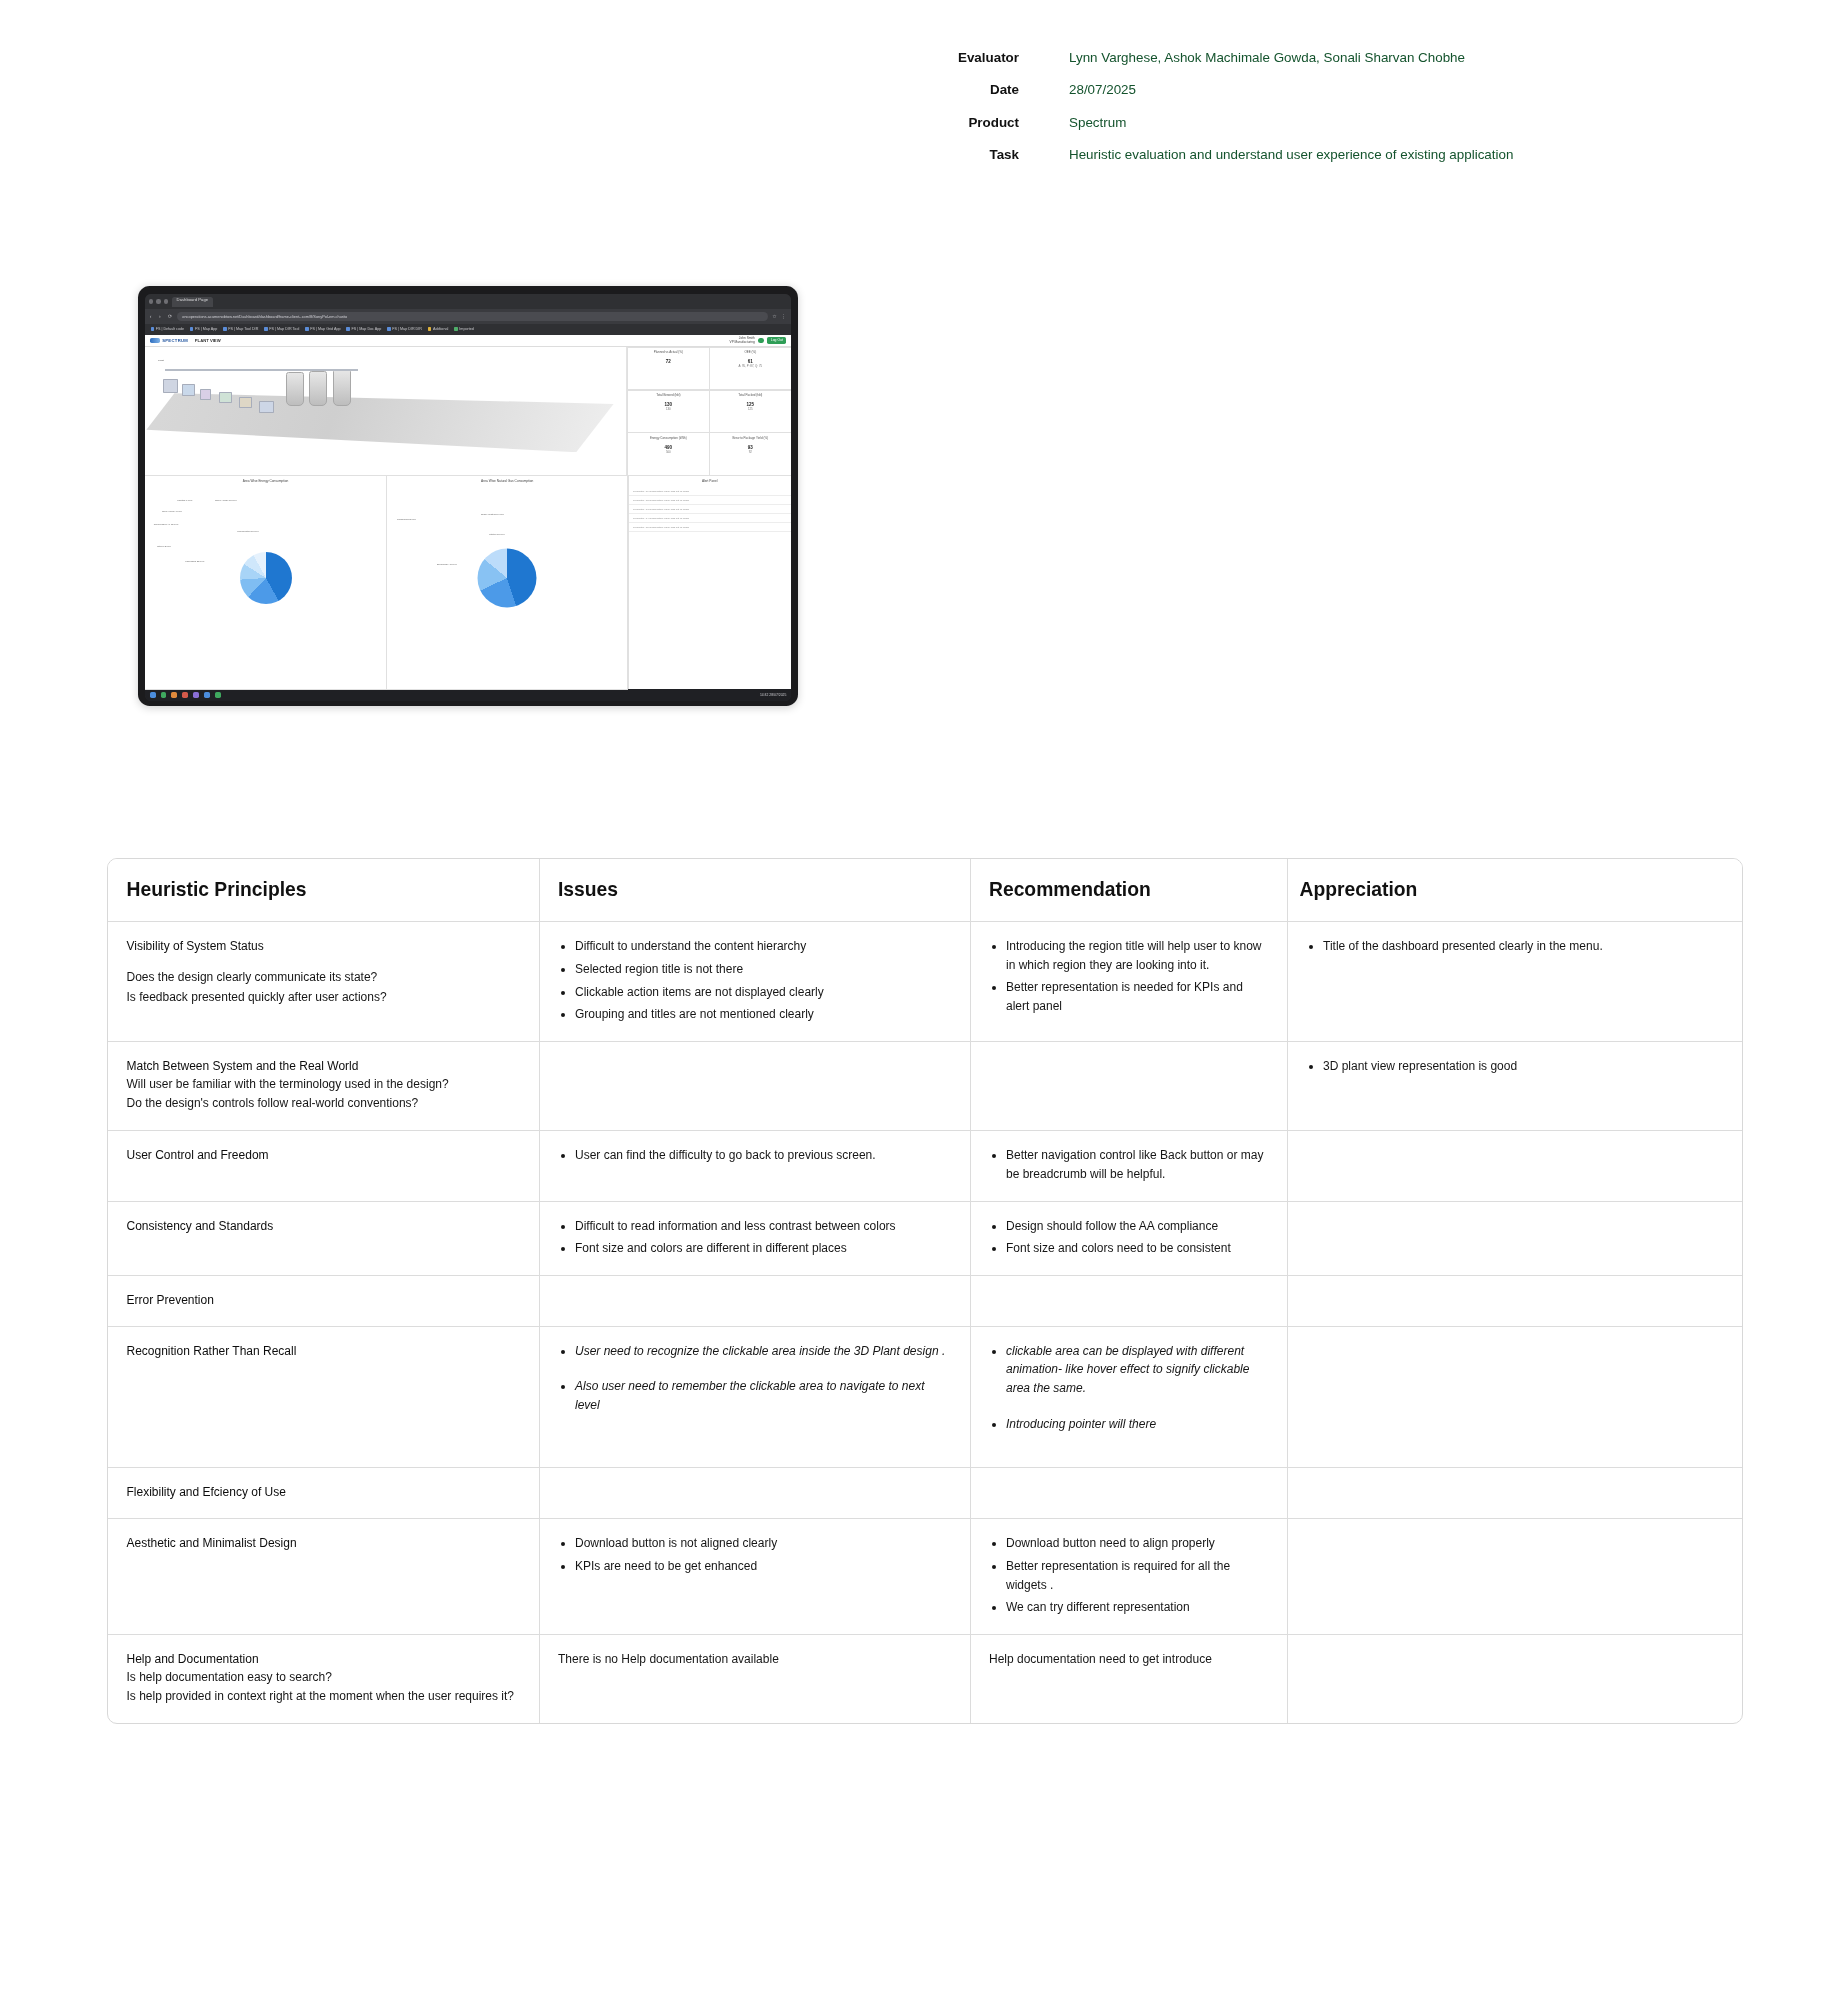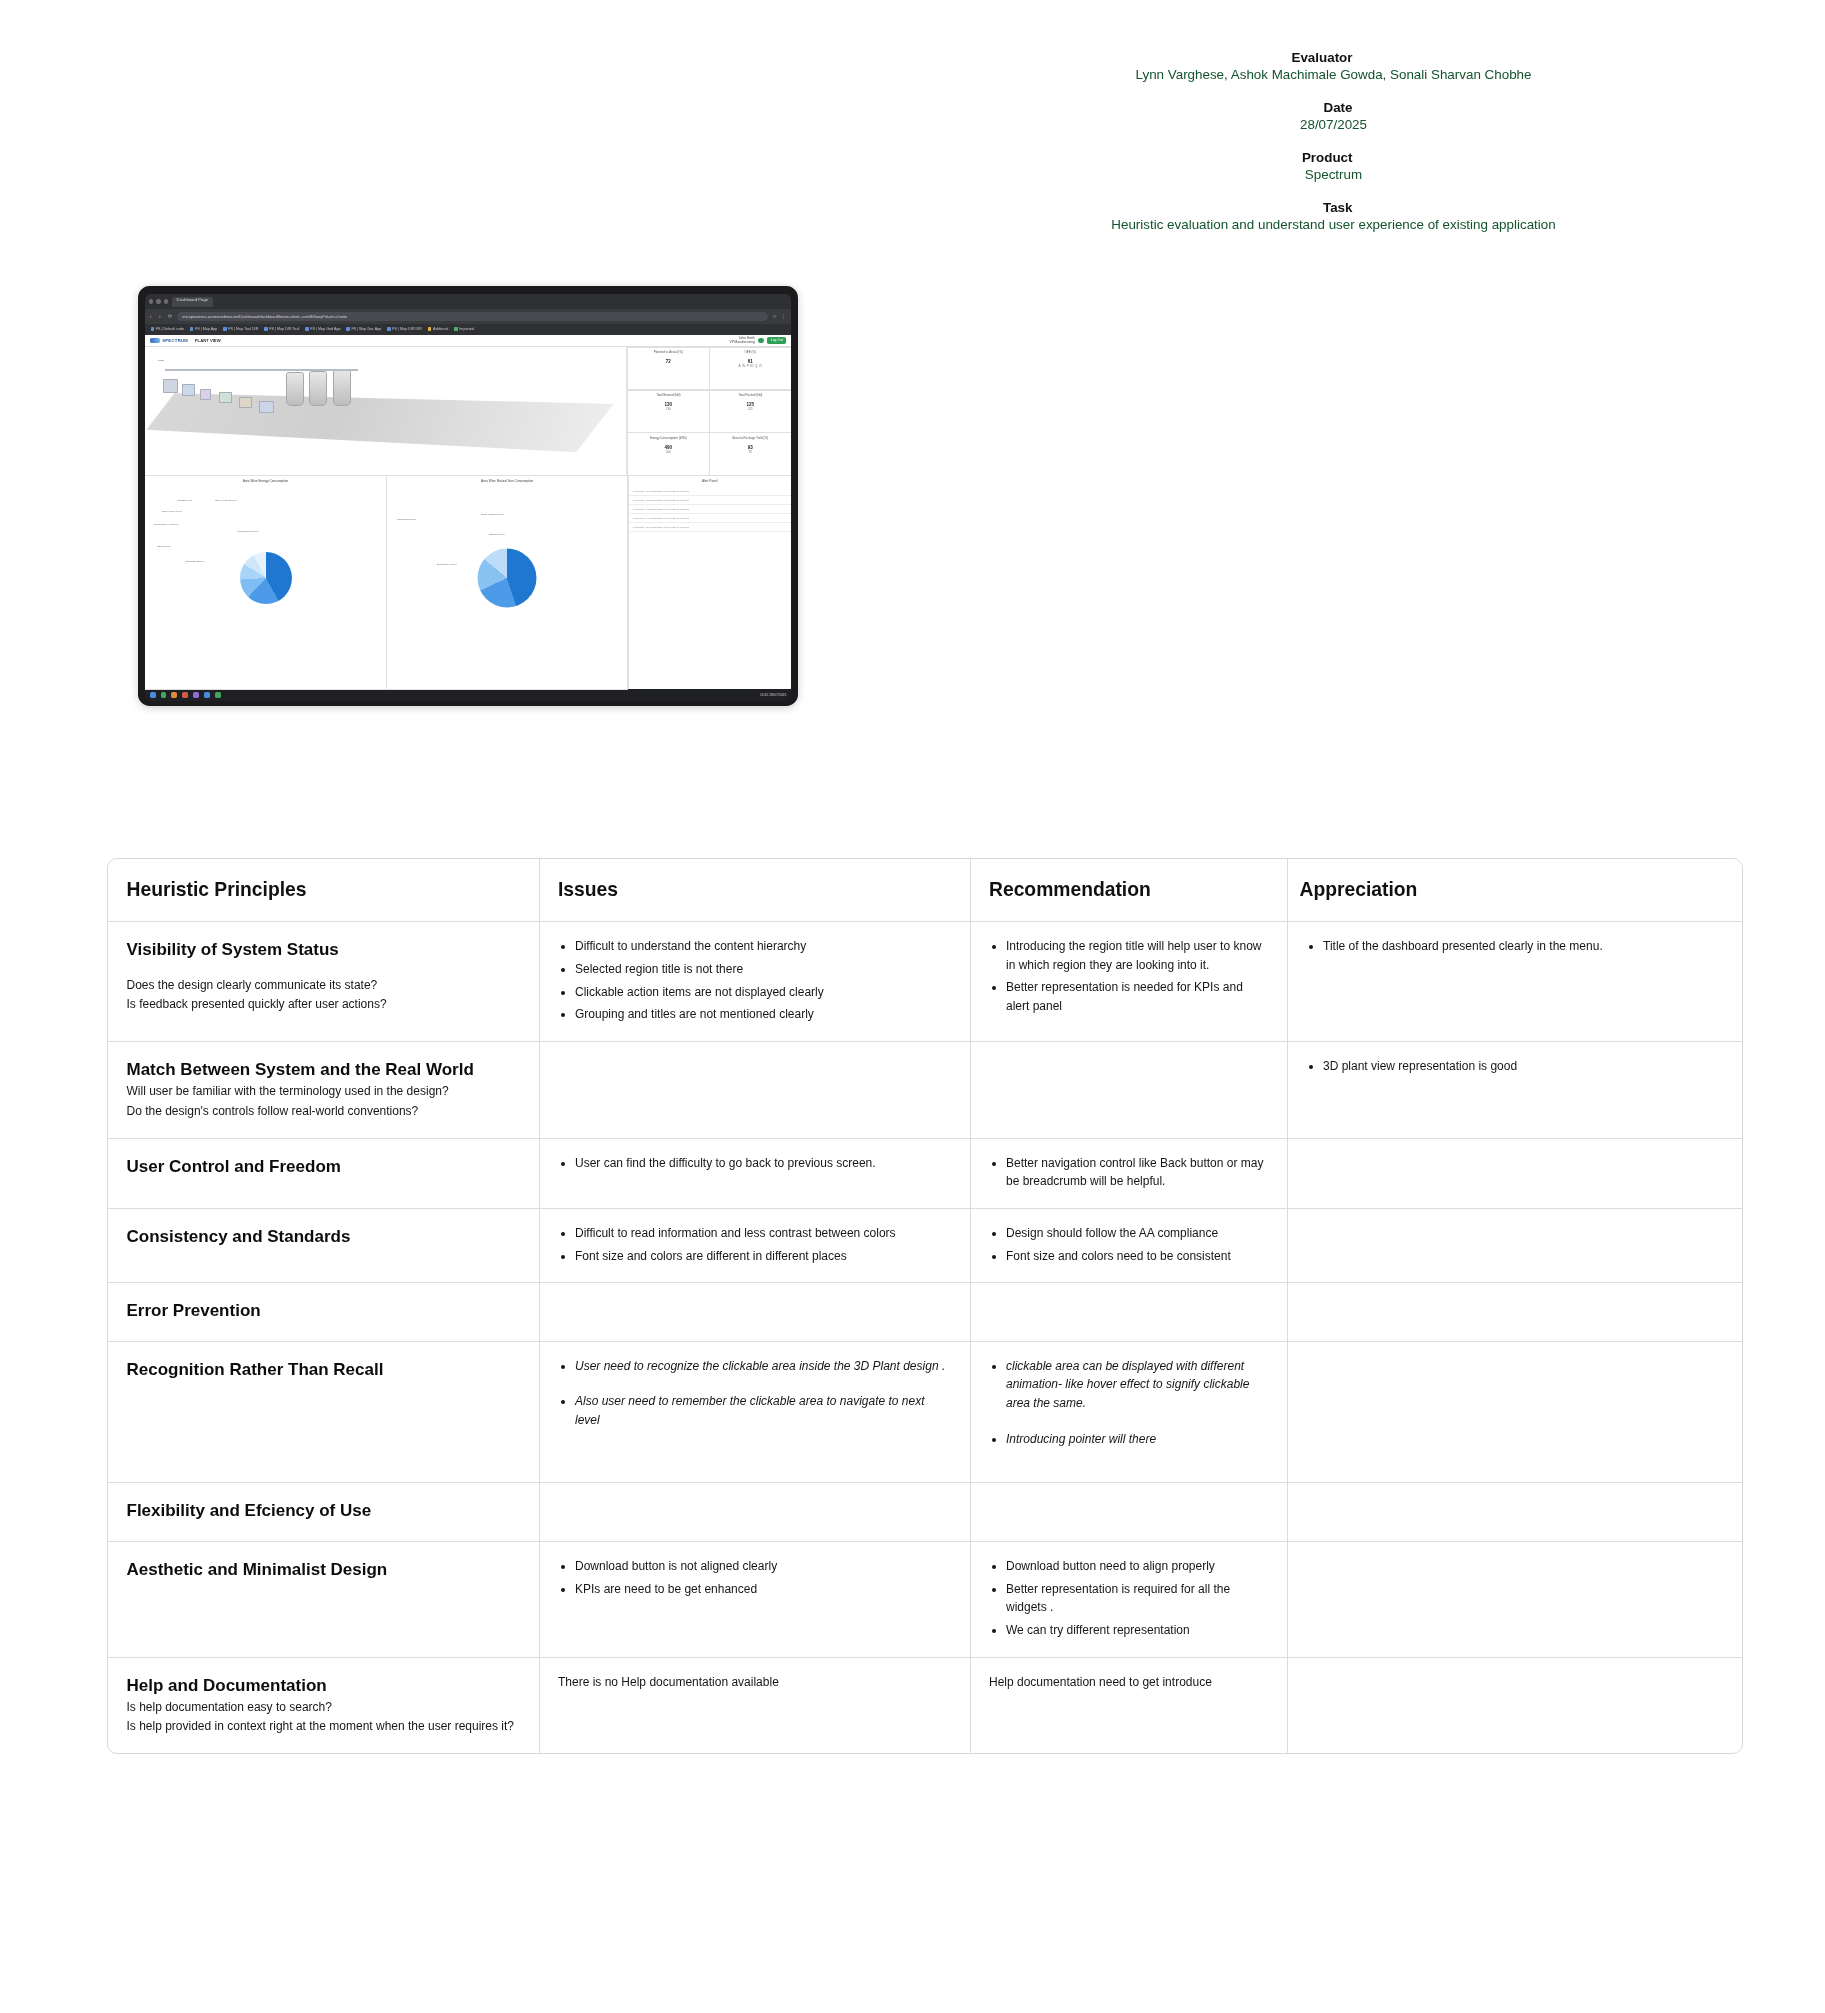--- a/index.html
+++ b/index.html
@@ -19,23 +19,22 @@
 
   
   .meta {
     position: absolute;
     left: 931px;
     top: 49px;
     width: 755px;
   }
   .meta-row {
     display: flex;
-    align-items: center;
+    align-items: flex-start;
     margin-bottom: 15px;
-    flex-direction: column;
   }
   .meta-label {
     width: 88px;
     text-align: right;
     font-size: 13.4px;
     font-weight: bold;
     color: #111111;
     padding-right: 0;
     line-height: 1.3;
   }
@@ -333,22 +332,22 @@
     color: #161616;
   }
   table.heur td:last-child { border-right: none; }
   table.heur tr:last-child td { border-bottom: none; }
   col.c1 { width: 431px; }
   col.c2 { width: 431px; }
   col.c3 { width: 317px; }
   col.c4 { width: 456px; }
 
   .p-title {
-    font-weight: bold;
-    font-size: 17px;
+    font-weight: normal;
+    font-size: 12px;
     color: #0d0d0d;
     line-height: 1.5;
   }
   .p-gap { height: 13.4px; }
   .p-q { font-size: 12px; color: #161616; line-height: 1.6; }
   ul.b {
     margin: 0;
     padding-left: 17px;
     list-style: disc;
   }

